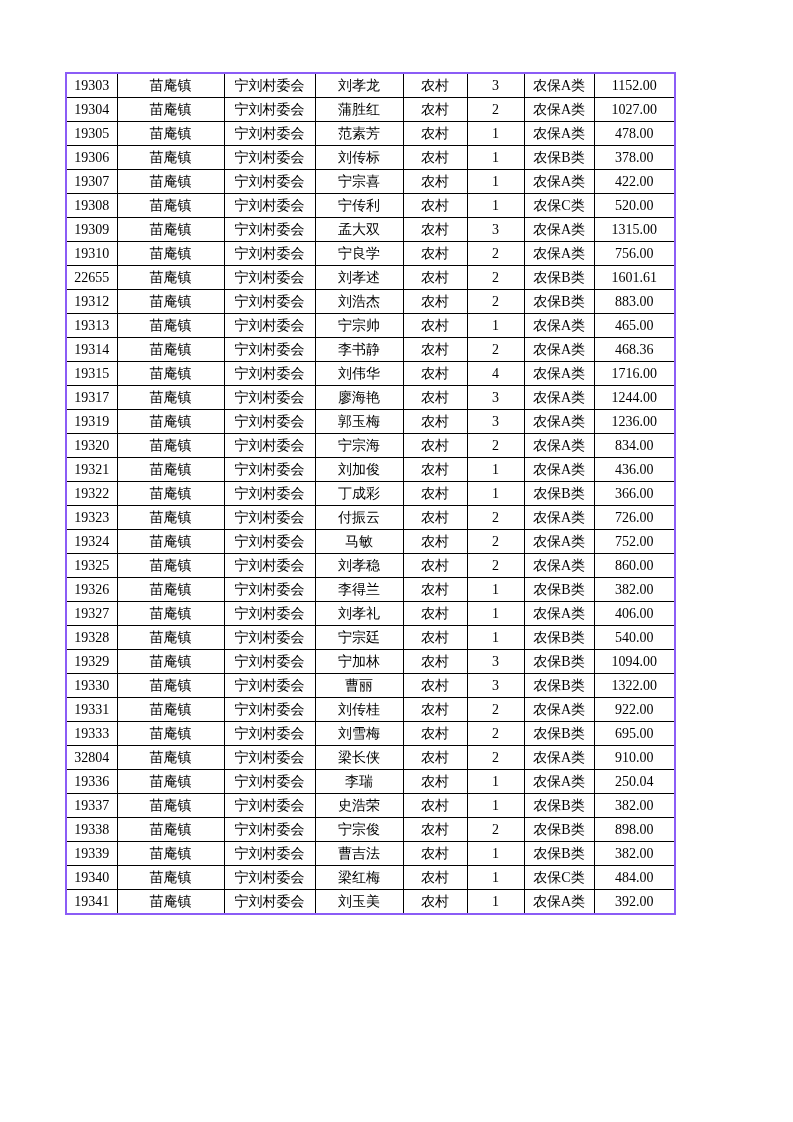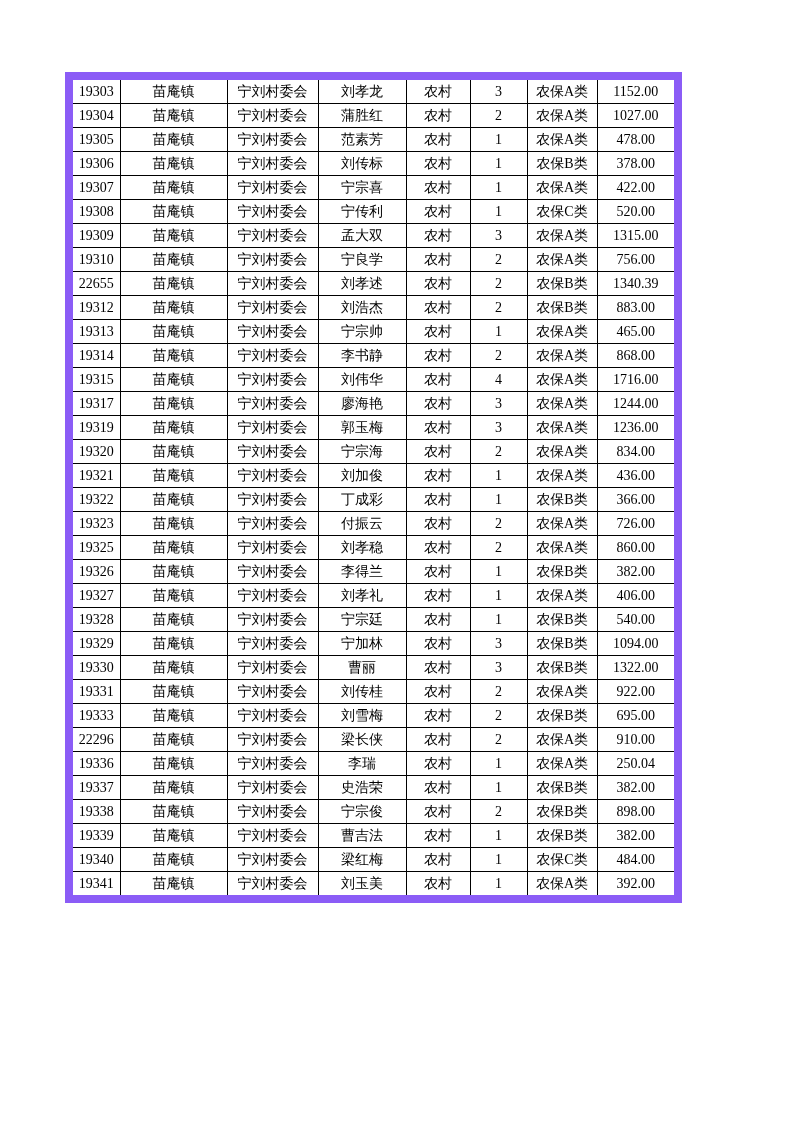--- a/index.html
+++ b/index.html
@@ -16,21 +16,21 @@
     font-family: "Liberation Serif", "DejaVu Serif", serif;
     color: #000000;
   }
   table.grid {
     position: absolute;
     left: 65px;
     top: 72px;
     border-collapse: collapse;
     table-layout: fixed;
     width: 609px;
-    border: 8px solid #8b5cf6;
+    border: 2px solid #8b5cf6;
   }
   table.grid td {
     border: 1.5px solid #000000;
     height: 23px;
     padding: 0 2px;
     text-align: center;
     vertical-align: middle;
     font-size: 14px;
     line-height: 23px;
     white-space: nowrap;
@@ -142,21 +142,21 @@
           <td>756.00</td>
         </tr>
         <tr>
           <td>22655</td>
           <td>苗庵镇</td>
           <td>宁刘村委会</td>
           <td>刘孝述</td>
           <td>农村</td>
           <td>2</td>
           <td>农保B类</td>
-          <td>1340.39</td>
+          <td>1601.61</td>
         </tr>
         <tr>
           <td>19312</td>
           <td>苗庵镇</td>
           <td>宁刘村委会</td>
           <td>刘浩杰</td>
           <td>农村</td>
           <td>2</td>
           <td>农保B类</td>
           <td>883.00</td>
@@ -172,21 +172,21 @@
           <td>465.00</td>
         </tr>
         <tr>
           <td>19314</td>
           <td>苗庵镇</td>
           <td>宁刘村委会</td>
           <td>李书静</td>
           <td>农村</td>
           <td>2</td>
           <td>农保A类</td>
-          <td>868.00</td>
+          <td>468.36</td>
         </tr>
         <tr>
           <td>19315</td>
           <td>苗庵镇</td>
           <td>宁刘村委会</td>
           <td>刘伟华</td>
           <td>农村</td>
           <td>4</td>
           <td>农保A类</td>
           <td>1716.00</td>
@@ -245,20 +245,30 @@
           <td>19323</td>
           <td>苗庵镇</td>
           <td>宁刘村委会</td>
           <td>付振云</td>
           <td>农村</td>
           <td>2</td>
           <td>农保A类</td>
           <td>726.00</td>
         </tr>
         <tr>
+          <td>19324</td>
+          <td>苗庵镇</td>
+          <td>宁刘村委会</td>
+          <td>马敏</td>
+          <td>农村</td>
+          <td>2</td>
+          <td>农保A类</td>
+          <td>752.00</td>
+        </tr>
+        <tr>
           <td>19325</td>
           <td>苗庵镇</td>
           <td>宁刘村委会</td>
           <td>刘孝稳</td>
           <td>农村</td>
           <td>2</td>
           <td>农保A类</td>
           <td>860.00</td>
         </tr>
         <tr>
@@ -325,21 +335,21 @@
           <td>19333</td>
           <td>苗庵镇</td>
           <td>宁刘村委会</td>
           <td>刘雪梅</td>
           <td>农村</td>
           <td>2</td>
           <td>农保B类</td>
           <td>695.00</td>
         </tr>
         <tr>
-          <td>22296</td>
+          <td>32804</td>
           <td>苗庵镇</td>
           <td>宁刘村委会</td>
           <td>梁长侠</td>
           <td>农村</td>
           <td>2</td>
           <td>农保A类</td>
           <td>910.00</td>
         </tr>
         <tr>
           <td>19336</td>

